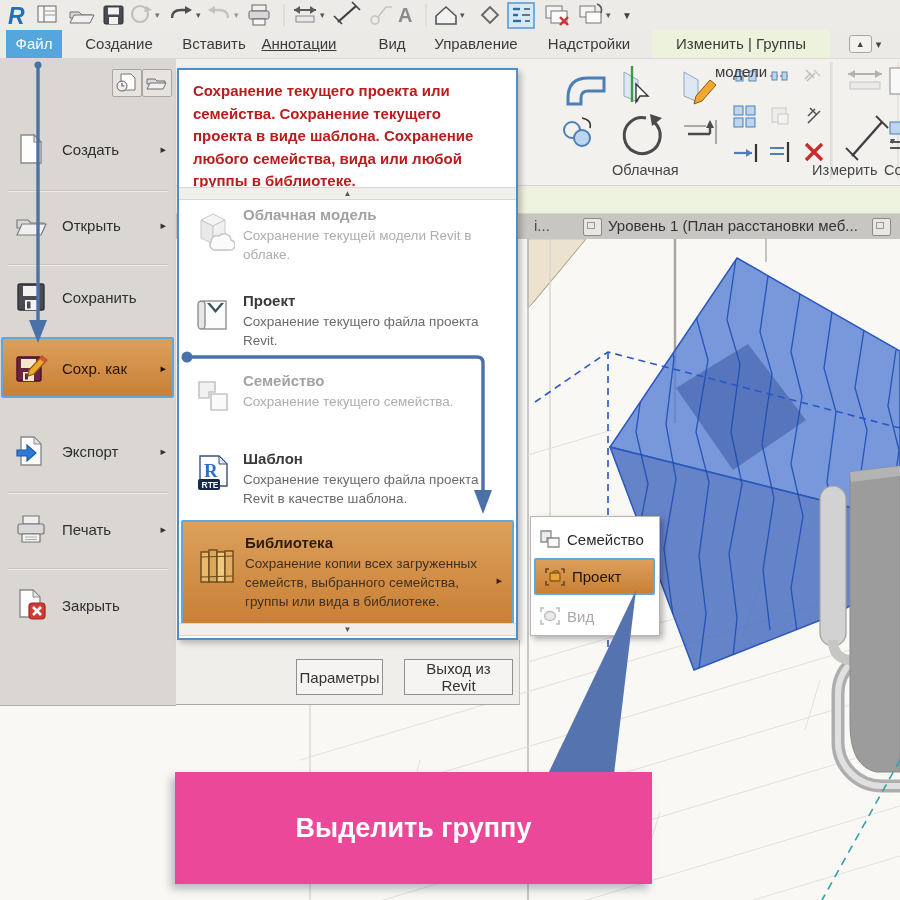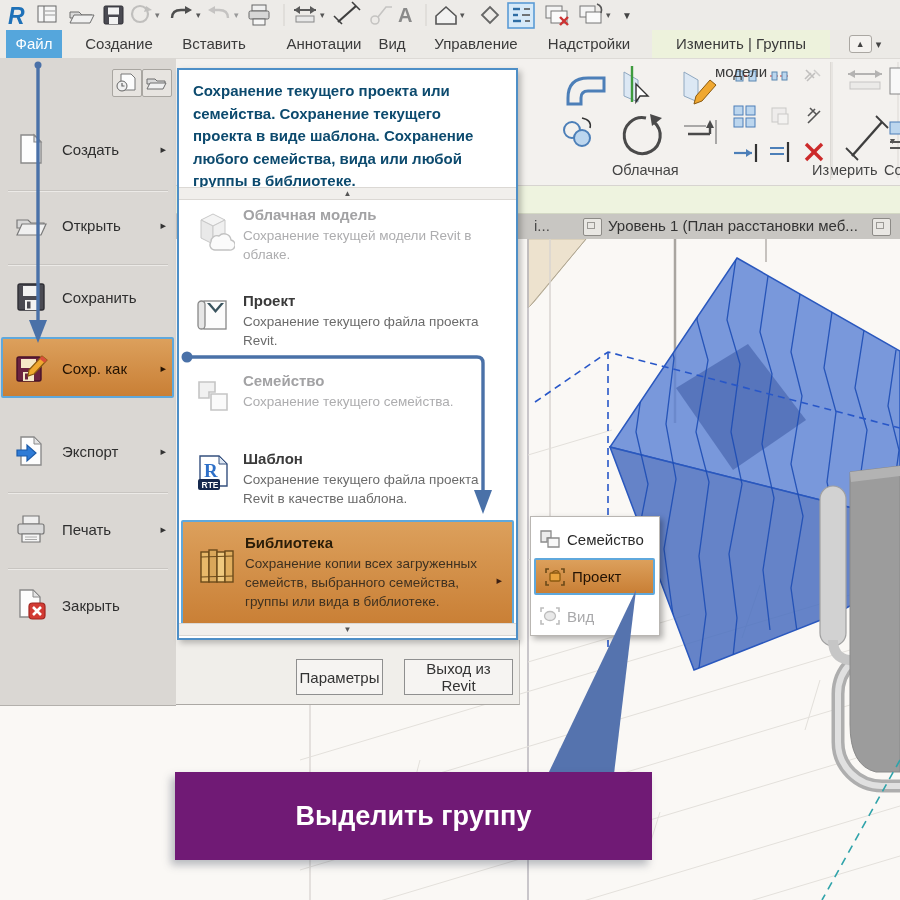--- a/index.html
+++ b/index.html
@@ -33,21 +33,21 @@
   .mini-btn{position:absolute;top:11px;width:28px;height:26px;background:#E7E4E0;border:1px solid #A9A6A1;border-radius:2px;z-index:11;}
   .mi{position:absolute;left:0;width:176px;height:54px;display:flex;align-items:center;z-index:11;}
   .mi-ic{position:absolute;left:14px;top:50%;transform:translateY(-50%);width:34px;height:34px;}
   .mi-label{position:absolute;left:62px;font-size:15px;color:#2F2F2F;}
   .mi-arrow{position:absolute;right:10px;font-size:11px;color:#333;}
   .mi-sep{position:absolute;left:8px;width:160px;height:1px;background:#C8C5C1;box-shadow:0 1px 0 #ECEAE7;z-index:11;}
   .mi-hl{position:absolute;left:1px;top:337px;width:173px;height:61px;background:#D0883F;border:2px solid #5FA8DC;border-radius:2px;box-sizing:border-box;z-index:11;
          background:linear-gradient(#DCA05C,#C97F35);}
   
   .submenu{position:absolute;left:177px;top:68px;width:341px;height:572px;background:#FFFFFF;border:2px solid #4E8FC7;box-sizing:border-box;z-index:12;box-shadow:3px 3px 6px rgba(0,0,0,0.25);}
-  .tooltip-block{position:absolute;left:14px;top:10px;width:306px;font-size:15px;font-weight:bold;color:#0c4a6e;line-height:1.5;}
+  .tooltip-block{position:absolute;left:14px;top:10px;width:306px;font-size:15px;font-weight:bold;color:#b91c1c;line-height:1.5;}
   .scrollstrip{position:absolute;left:0;width:337px;height:13px;background:#F1EFEC;border-top:1px solid #DBD8D4;border-bottom:1px solid #DBD8D4;text-align:center;line-height:11px;font-size:8px;color:#555;box-sizing:border-box;}
   .smi{position:absolute;left:0;width:337px;}
   .smi-ic{position:absolute;left:12px;top:2px;width:44px;height:44px;}
   .smi-tx{position:absolute;left:64px;right:26px;}
   .smi-title{font-size:15px;font-weight:bold;color:#3A3A3A;margin-bottom:3px;}
   .smi-desc{font-size:13.5px;color:#6B6B6B;line-height:1.42;}
   .smi.dis .smi-title{color:#A2A2A4;}
   .smi.dis .smi-desc{color:#ADADAF;}
   .smi-hl{position:absolute;left:2px;top:450px;width:333px;height:107px;background:linear-gradient(#DCA05C,#C97F35);border:2px solid #5FA8DC;border-radius:2px;box-sizing:border-box;}
   .smi-hl .smi-title{color:#2B1D08;}
@@ -56,21 +56,21 @@
   
   .menufooter{position:absolute;left:176px;top:640px;width:344px;height:65px;background:#F0EEEA;border-bottom:1px solid #ABA8A4;border-right:1px solid #C4C1BD;z-index:10;box-sizing:border-box;}
   .fbtn{position:absolute;top:19px;height:36px;background:#F6F4F2;border:1px solid #8F8F8F;font-size:15px;color:#333;display:flex;align-items:center;justify-content:center;box-sizing:border-box;}
   
   .flyout{position:absolute;left:530px;top:516px;width:128px;height:118px;background:#FFFFFF;border:1px solid #B9B6B2;box-shadow:3px 3px 6px rgba(0,0,0,0.3);z-index:20;}
   .fo-item{position:absolute;left:0;width:128px;height:34px;display:flex;align-items:center;font-size:15px;color:#2A2A2A;}
   .fo-ic{margin:0 6px 0 8px;width:22px;height:20px;flex:0 0 auto;}
   .fo-hl{left:3px;width:121px;height:37px;background:linear-gradient(#DCA05C,#C97F35);border:2px solid #5FA8DC;border-radius:2px;box-sizing:border-box;}
   .fo-dis{color:#A9A9AB;}
   
-  .callout{position:absolute;left:175px;top:772px;width:477px;height:88px;background:#701a75;z-index:30;
+  .callout{position:absolute;left:175px;top:772px;width:477px;height:112px;background:#ec4899;z-index:30;
            display:flex;flex-direction:column;align-items:center;justify-content:center;
            box-shadow:-4px 5px 8px rgba(60,70,90,0.35);gap:24px;}
   .callout div{color:#FFFFFF;font-size:27px;font-weight:bold;line-height:1.35;}
   .overlay{position:absolute;left:0;top:0;width:900px;height:900px;z-index:29;pointer-events:none;}
 </style>
 </head>
 <body>
 
 <div class="viewport">
 <svg width="900" height="661" viewBox="0 239 900 661">
@@ -233,21 +233,21 @@
       </g>
     <text x="606" y="18" font-size="9" fill="#555">▾</text>
     <text x="622" y="19" font-size="10" fill="#444">▼</text>
   </svg>
 </div>
 
 <div class="tabrow">
   <div class="tab tab-file">Файл</div>
   <div class="tab" style="left:74px;width:90px;">Создание</div>
   <div class="tab" style="left:172px;width:84px;">Вставить</div>
-  <div class="tab" style="left:276px;width:96px;">Аннотации</div>
+  <div class="tab" style="left:251px;width:96px;text-decoration:underline;">Аннотации</div>
   <div class="tab" style="left:368px;width:48px;">Вид</div>
   <div class="tab" style="left:424px;width:104px;">Управление</div>
   <div class="tab" style="left:536px;width:106px;">Надстройки</div>
   <div class="tab tab-ctx" style="left:652px;width:178px;">Изменить | Группы модели</div>
   <div class="tab-collapse">
       <span class="pill">▲</span>
       <span>▾</span>
     </div>
 </div>
 

